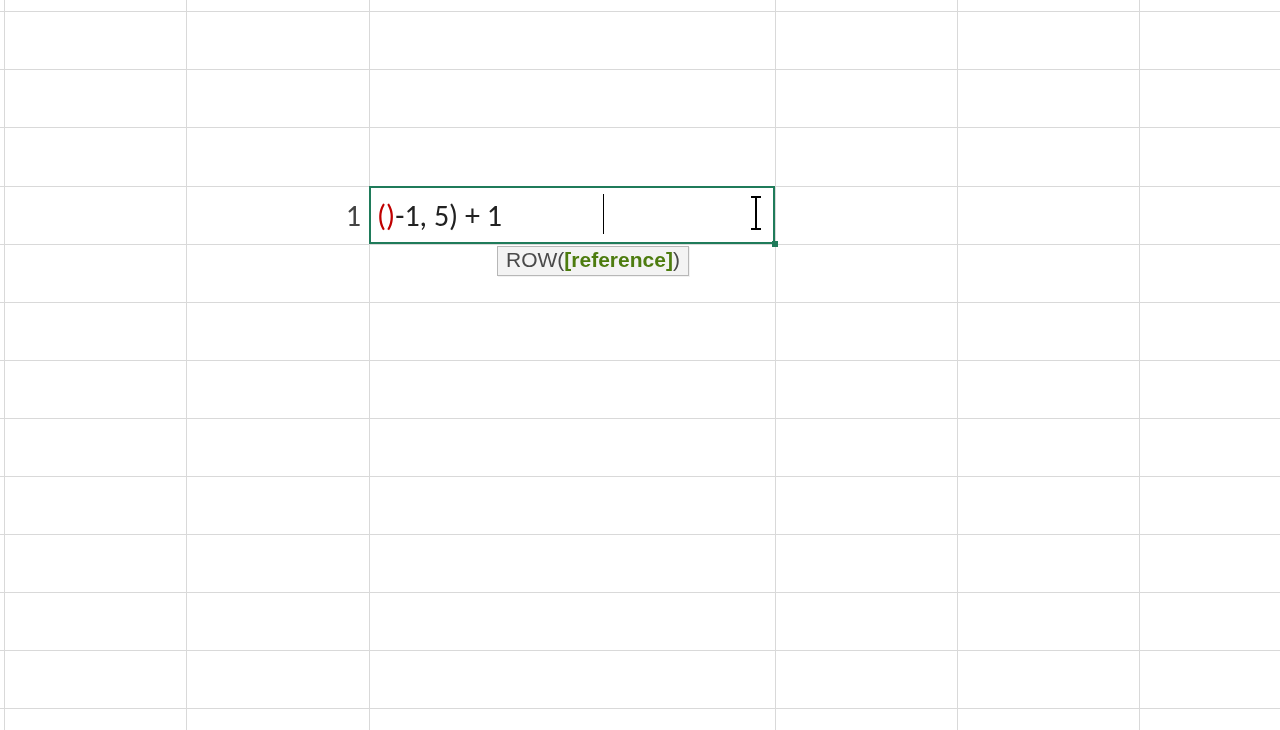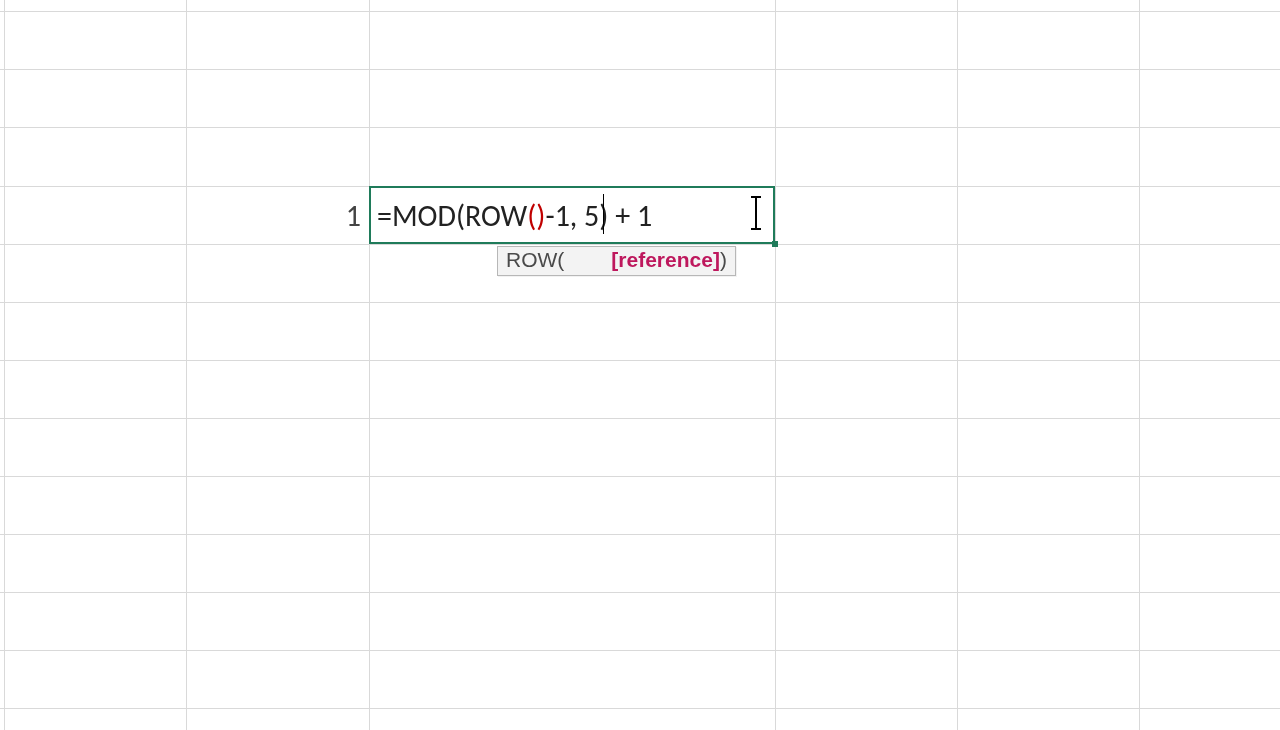--- a/index.html
+++ b/index.html
@@ -113,21 +113,21 @@
     top: 246px;
     background: #f3f3f3;
     border: 1px solid #b7b7b7;
     padding: 1px 8px 3px 8px;
     font-size: 21px;
     color: #4a4a4a;
     font-family: "Segoe UI", Arial, sans-serif;
     box-shadow: 1px 1px 0 rgba(0,0,0,0.05);
     white-space: pre;
   }
-  .tooltip .bold-arg { font-weight: 700; color: #be185d; margin-left: 47px; }
+  .tooltip .bold-arg { font-weight: 700; color: #4d7c0f; }
 </style>
 </head>
 <body>
 
 <div class="sheet">
 
   <div class="gridline-h" style="top:11px"></div>
   <div class="gridline-h" style="top:69px"></div>
   <div class="gridline-h" style="top:127px"></div>
   <div class="gridline-h" style="top:186px"></div>
@@ -146,21 +146,21 @@
   <div class="gridline-v" style="left:369px"></div>
   <div class="gridline-v" style="left:775px"></div>
   <div class="gridline-v" style="left:957px"></div>
   <div class="gridline-v" style="left:1139px"></div>
 
   <div class="cell-a">
     <span>1</span>
   </div>
 
   <div class="edit-cell">
-    <span class="black">=MOD(ROW</span><span class="paren-red">(</span><span class="paren-red">)</span><span class="black">-1, 5) + 1</span>
+    <span class="paren-red">(</span><span class="paren-red">)</span><span class="black">-1, 5) + 1</span>
   </div>
   <div class="fill-handle"></div>
   <div class="caret"></div>
   <div class="ibeam">
       <div class="stem"></div>
     </div>
 
   <div class="tooltip"><span>ROW(</span><span class="bold-arg">[reference]</span><span>)</span></div>
 
 </div>

